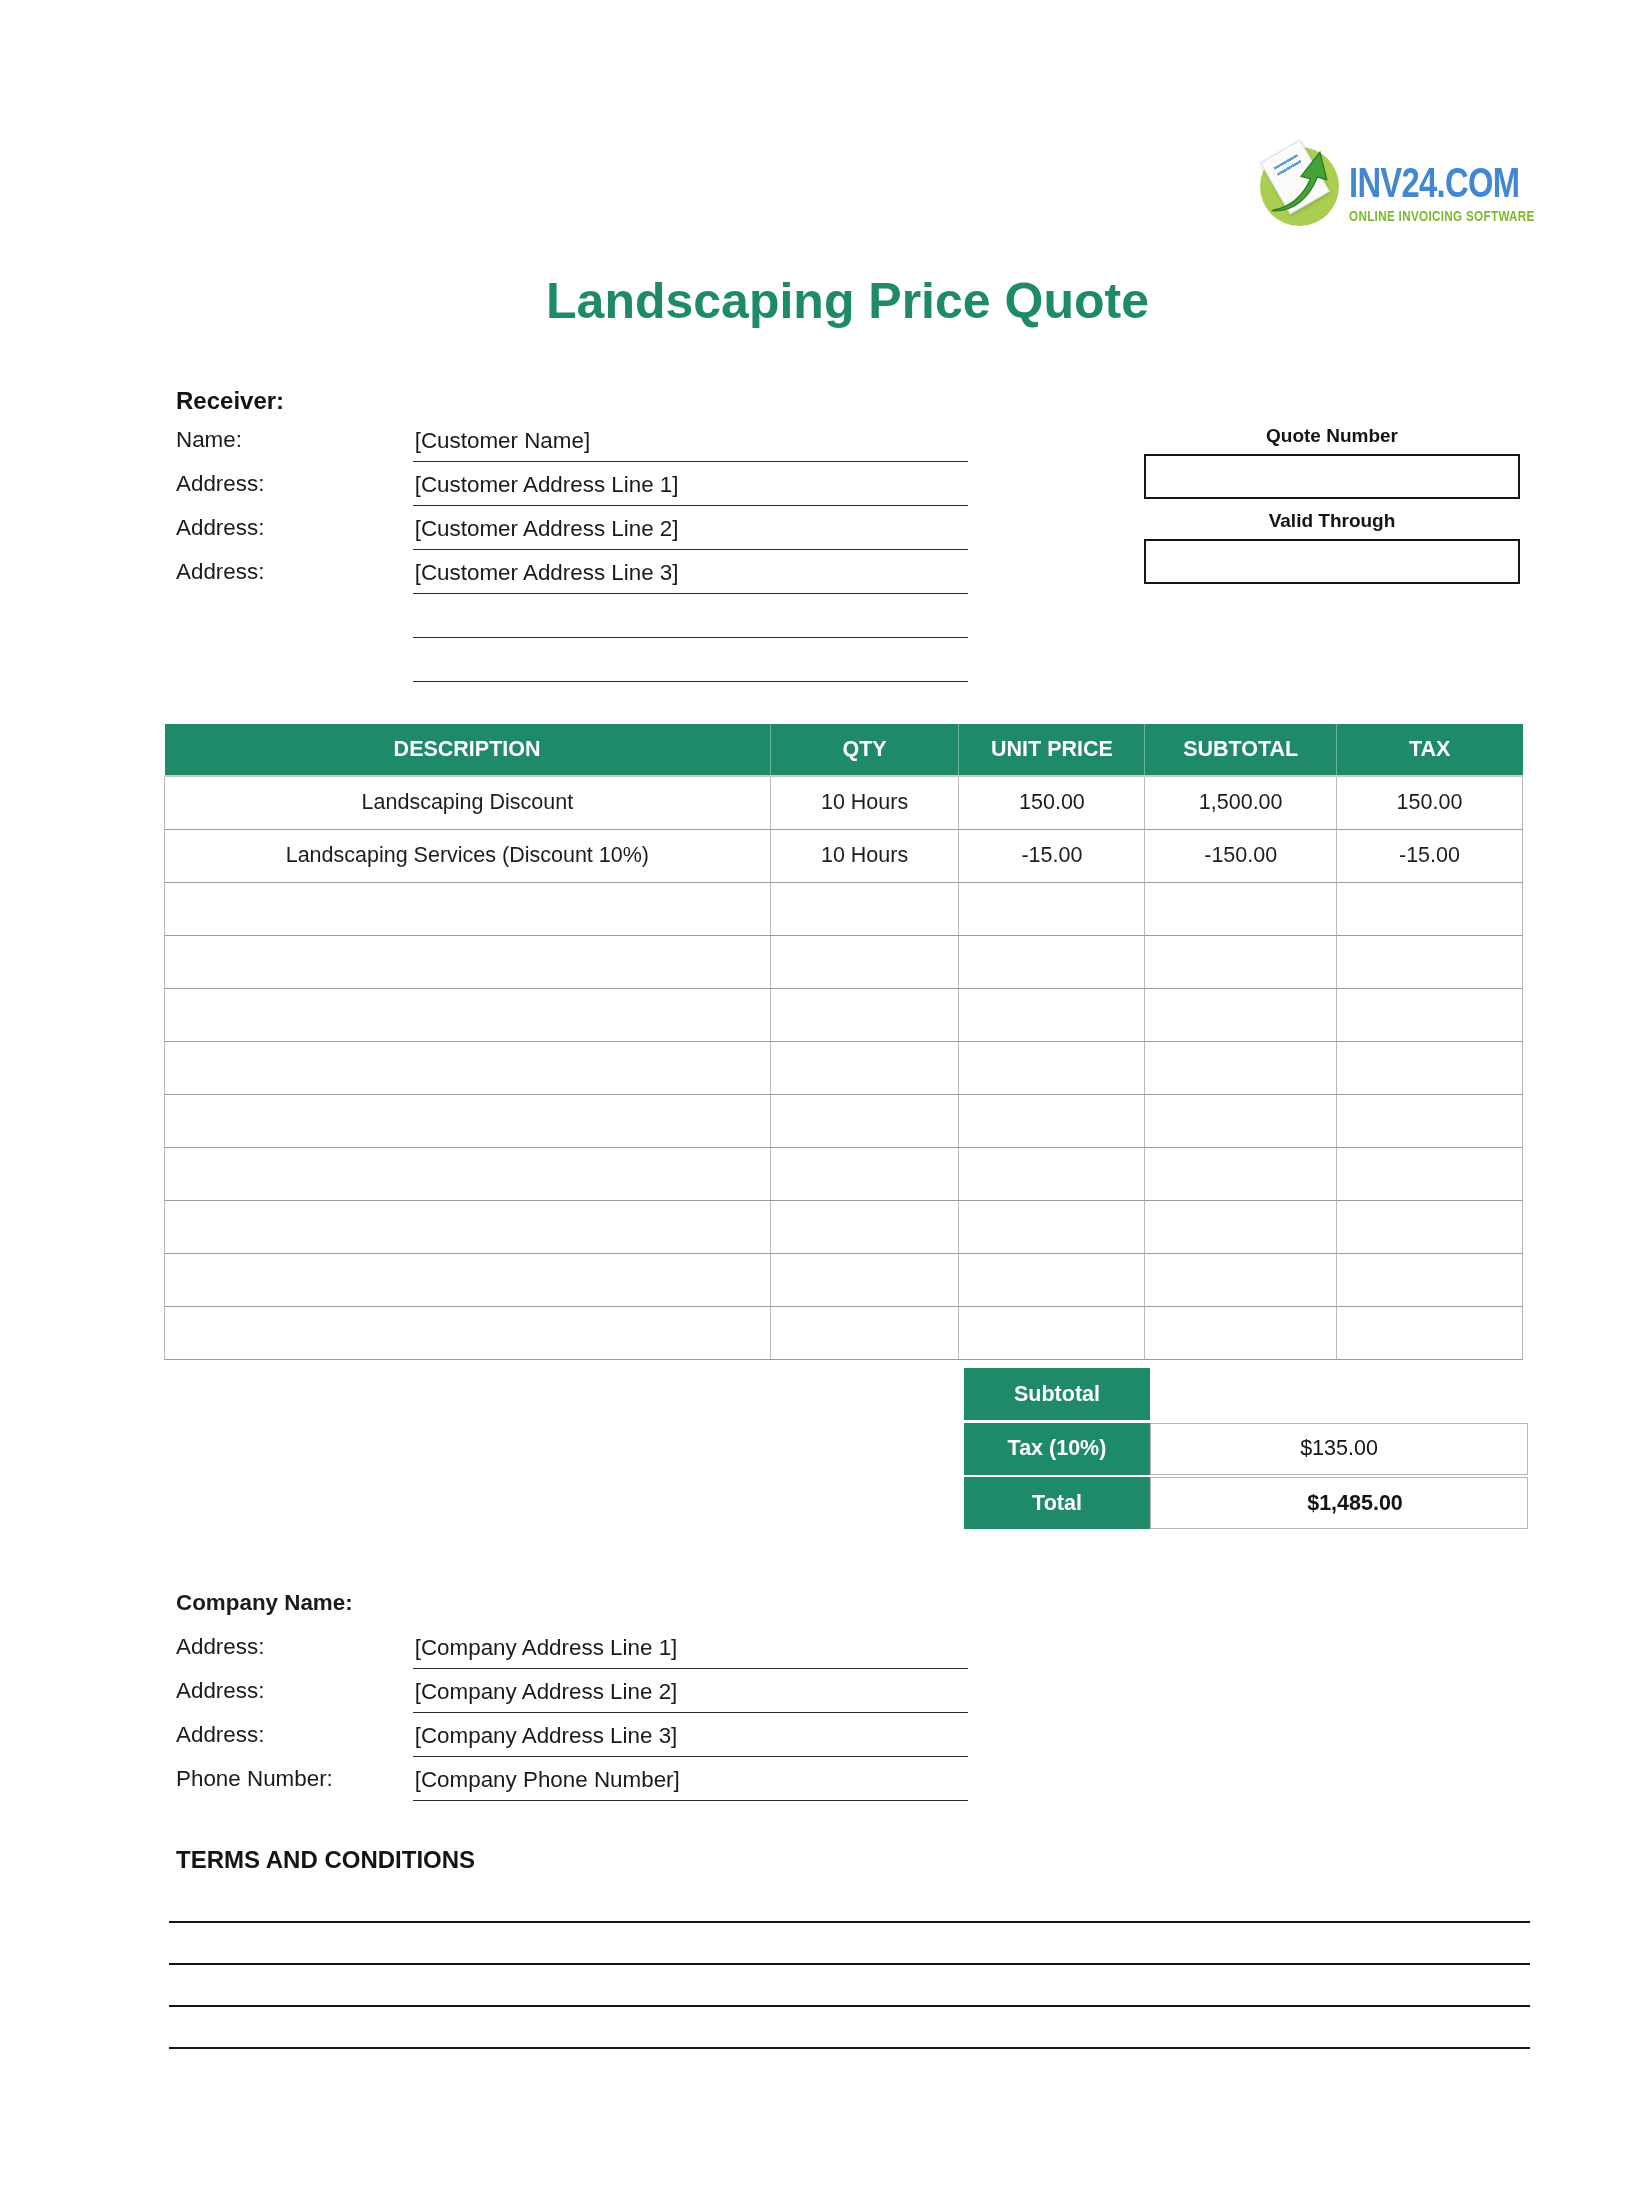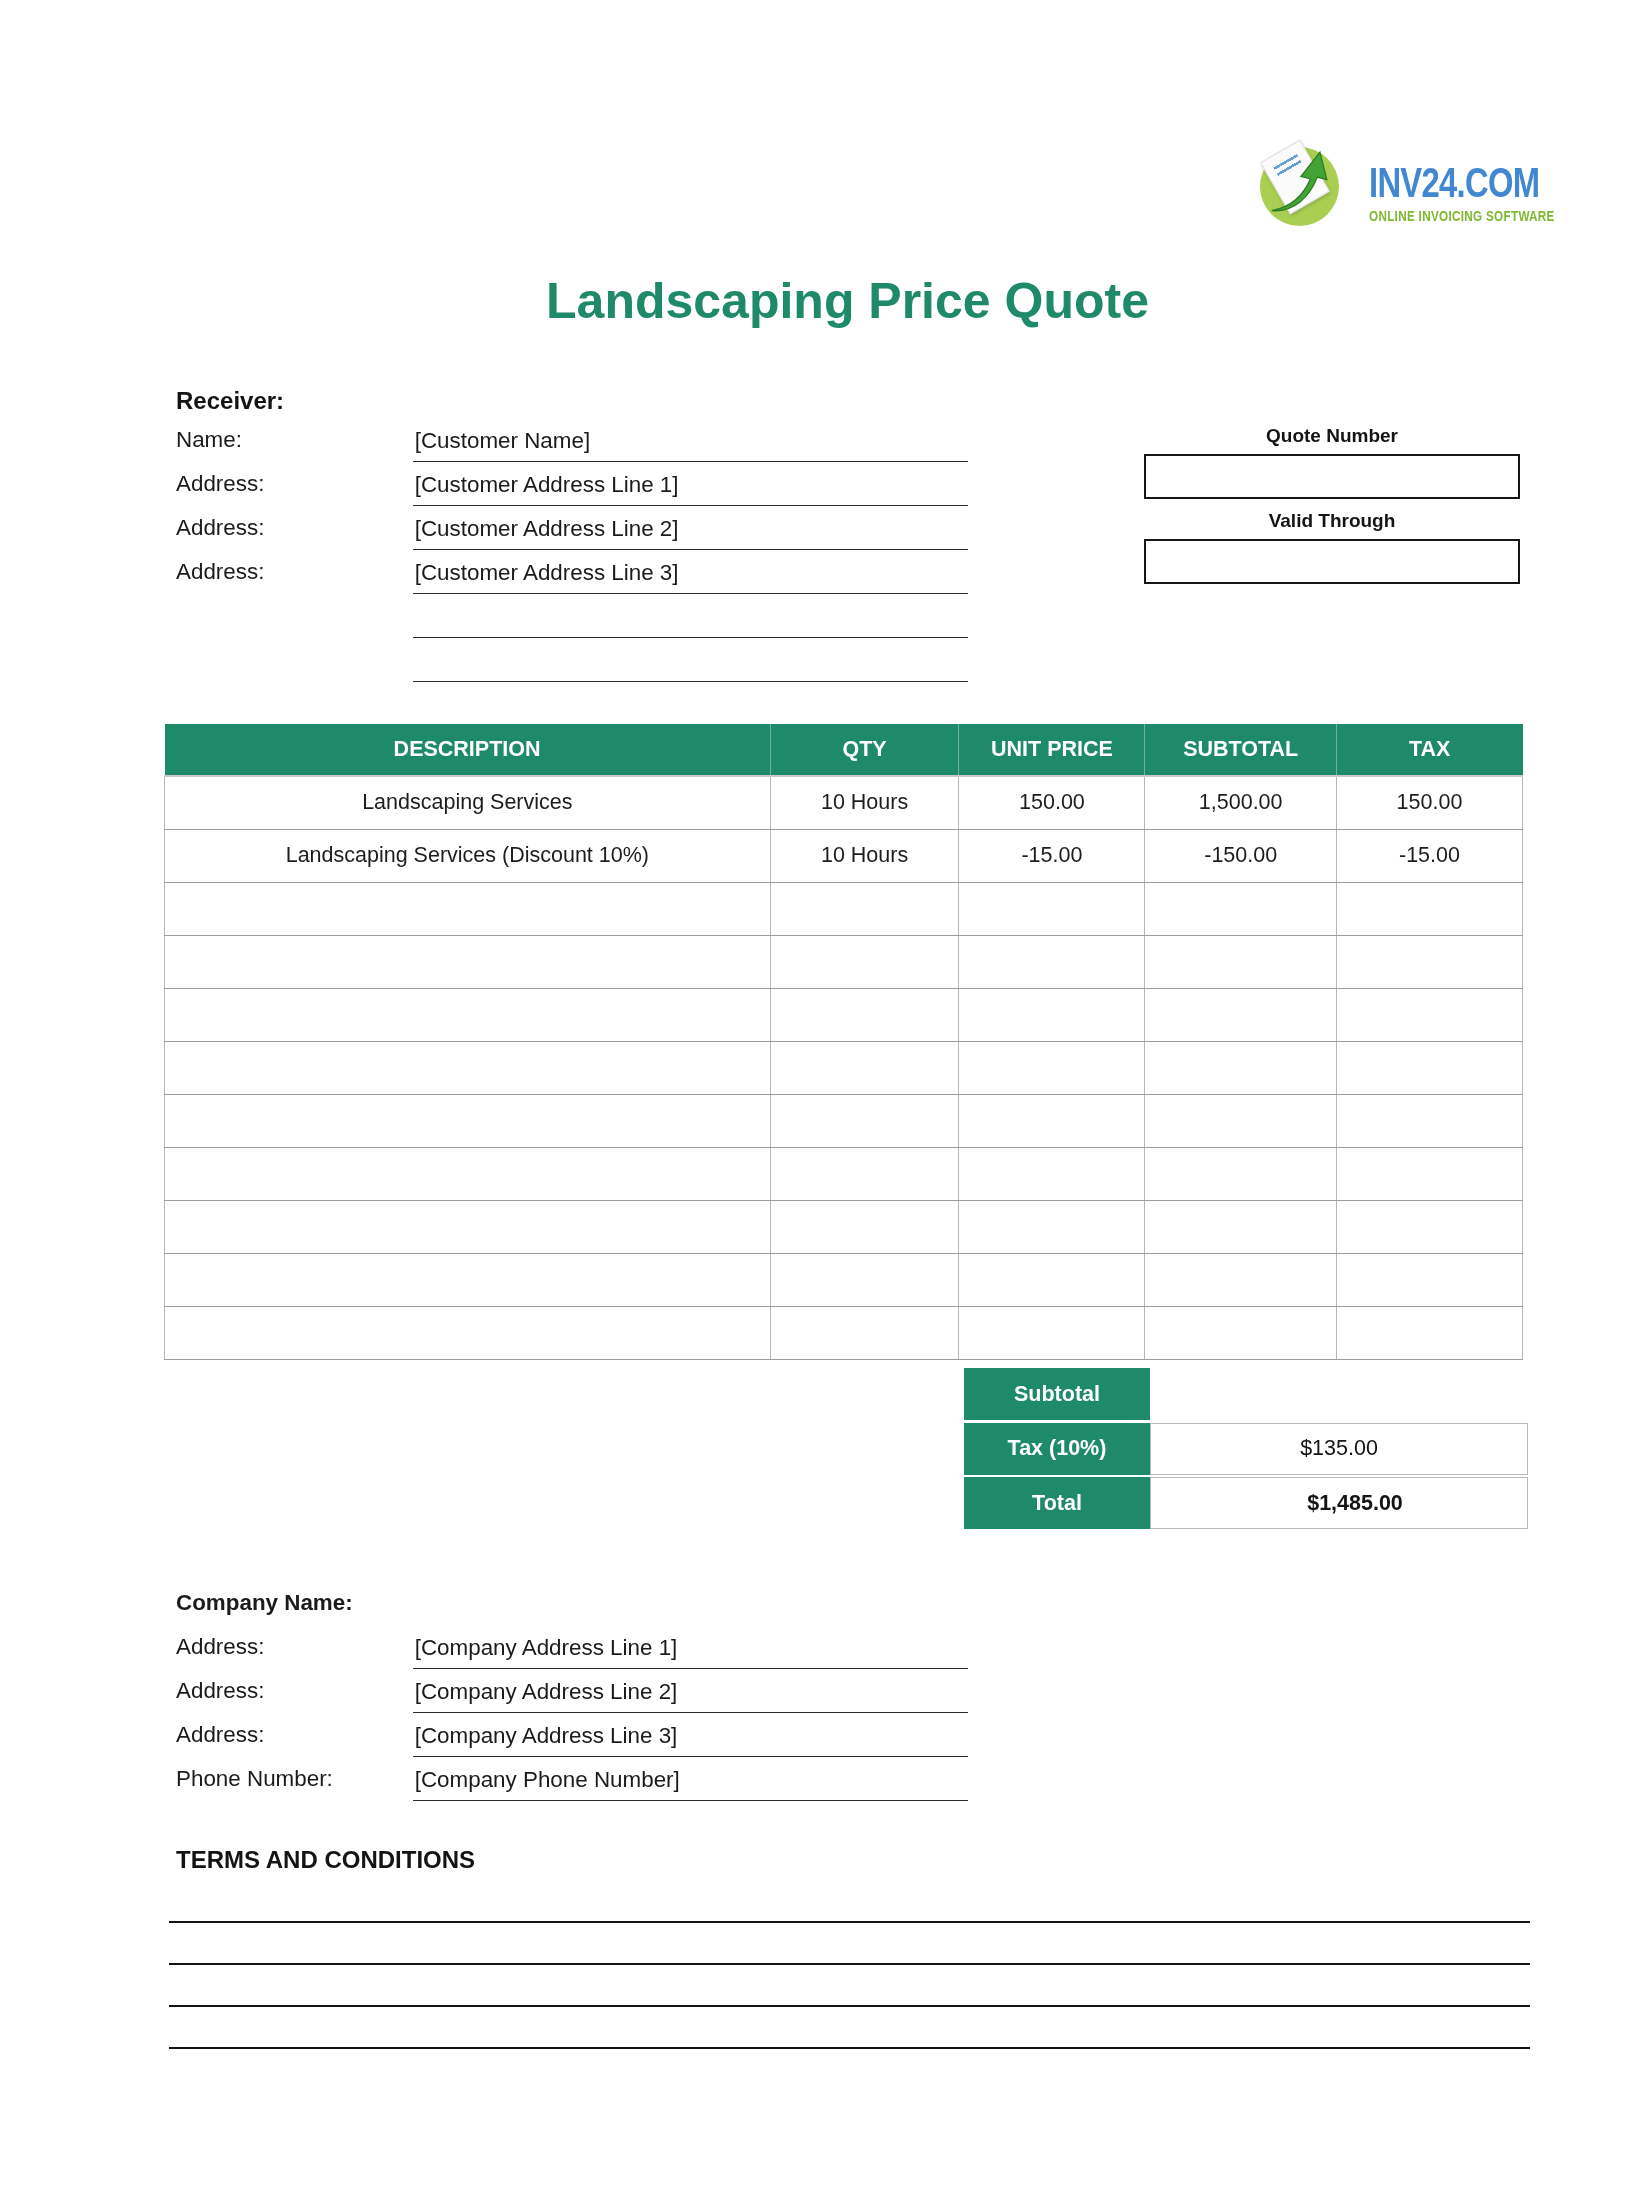--- a/index.html
+++ b/index.html
@@ -9,21 +9,21 @@
     width: 1651px;
     height: 2203px;
     background: #ffffff;
     font-family: "Liberation Sans", sans-serif;
     color: #1d1d1d;
     margin: 0 auto;
     overflow: hidden;
   }
 
   
-  .logo { position: absolute; left: 1258px; top: 140px; display: flex; align-items: flex-start; gap: 20px; }
+  .logo { position: absolute; left: 1258px; top: 140px; display: flex; align-items: flex-start; }
   .logo-badge { position: relative; width: 86px; height: 88px; flex: 0 0 auto; }
   .logo-circle { position: absolute; left: 1.7px; top: 6.9px; width: 79px; height: 79px; border-radius: 50%; background: #a9ce51; }
   .logo-paper { position: absolute; left: 13.8px; top: 6.9px; width: 46px; height: 60px; background: #fbfbfb; border: 0.9px solid #dfdfdf; transform: rotate(-30deg); box-shadow: 0 1.7px 3.4px rgba(0,0,0,.18); }
   .logo-paper::before { content: ""; position: absolute; left: 7.7px; top: 10.3px; width: 27.5px; height: 11.2px;
     background: repeating-linear-gradient(to bottom, #4a90d2 0 2.6px, transparent 2.6px 6.9px); opacity: .85; }
   .logo-arrow { position: absolute; left: 0; top: 0; width: 86px; height: 88px; }
   .logo-text { margin-left: 5.2px; padding-top: 22.4px; }
   .logo-name { font-size: 42px; font-weight: bold; color: #4288d0; line-height: 1; letter-spacing: -0.9px;
     transform: scaleX(.78); transform-origin: left center; white-space: nowrap; }
   .logo-tagline { font-size: 14.6px; font-weight: bold; color: #7cb92e; margin-top: 3.4px; letter-spacing: 0.4px;
@@ -147,21 +147,21 @@
         <tr id="items-head-row">
           <th>DESCRIPTION</th>
           <th>QTY</th>
           <th>UNIT PRICE</th>
           <th>SUBTOTAL</th>
           <th>TAX</th>
         </tr>
       </thead>
     <tbody id="items-body">
         <tr>
-          <td>Landscaping Services</td>
+          <td>Landscaping Discount</td>
           <td>10 Hours</td>
           <td>150.00</td>
           <td>1,500.00</td>
           <td>150.00</td>
         </tr>
         <tr>
           <td>Landscaping Services (Discount 10%)</td>
           <td>10 Hours</td>
           <td>-15.00</td>
           <td>-150.00</td>

